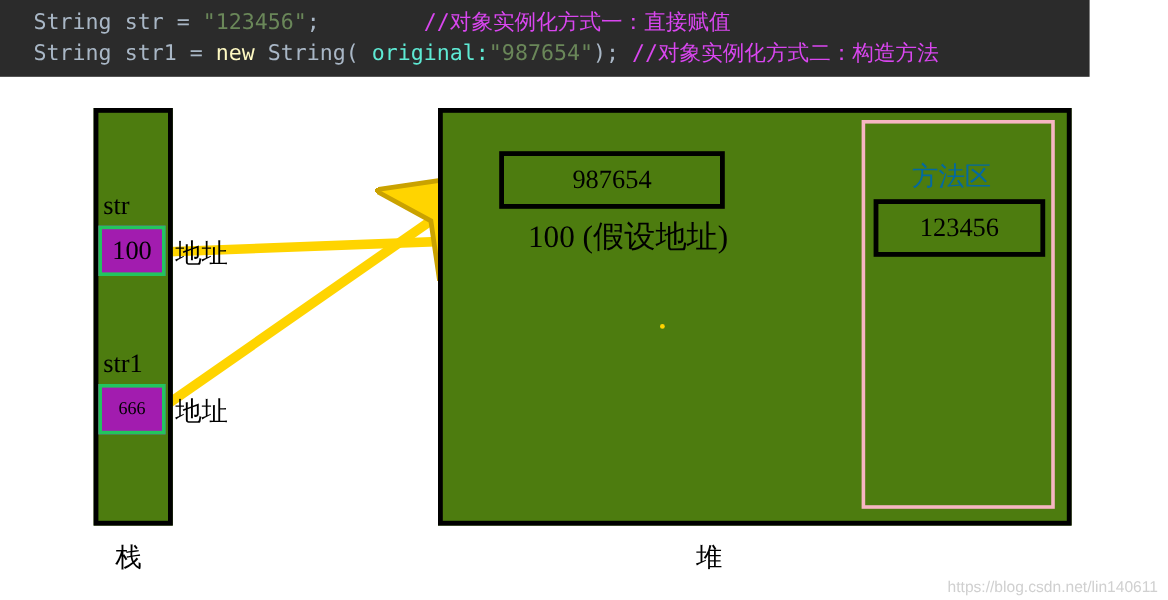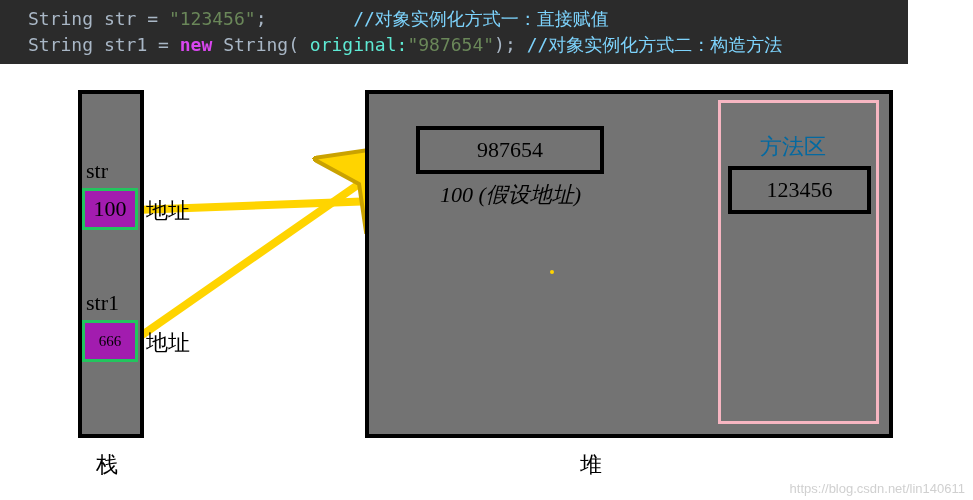--- a/index.html
+++ b/index.html
@@ -22,33 +22,33 @@
     padding: 6px 10px 6px 28px;
     font-family: "Consolas", "Menlo", monospace;
     font-size: 18px;
     line-height: 26px;
     white-space: pre;
     color: #a9b7c6;
   }
   .c-type { color: #a9b7c6; }
   .c-var  { color: #a9b7c6; }
   .c-str  { color: #6a8759; }
-  .c-kw   { color: #d946ef; font-weight: bold; }
+  .c-kw   { color: #fef9c3; }
   .c-hint { color: #5eead4; }
-  .c-cmt  { color: #7dd3fc; }
+  .c-cmt  { color: #d946ef; }
 
   
   .diagram {
     position: absolute;
     left: 0;
     top: 80px;
     width: 973px;
     height: 420px;
   }
-  .box-black { border: 4px solid #000; position: absolute; background: #737373; }
+  .box-black { border: 4px solid #000; position: absolute; background: #4d7c0f; }
   .box-pink  { border: 3px solid #f7b6c2; position: absolute; }
   .box-green { border: 3px solid #22c55e; position: absolute; background: #a21caf; color: #000; }
   .label { position: absolute; font-size: 22px; color: #000; }
   .red   { color: #0369a1; }
   .title-bottom { font-size: 22px; }
   .watermark { position: absolute; right: 8px; bottom: 4px; font-size: 13px; color: #d0d0d0; font-family: Arial, sans-serif; }
 
   svg.arrows { position: absolute; left: 0; top: 0; width: 973px; height: 420px; pointer-events: none; }
 </style>
 </head>
@@ -89,21 +89,21 @@
   <div class="label title-bottom" style="left:96px; top:370px;">栈</div>
 
   <div class="box-black" style="left:365px; top:10px; width:520px; height:340px;"></div>
 
   <div class="box-pink" style="left:718px; top:20px; width:155px; height:318px;"></div>
   <div class="label red" style="left:760px; top:52px;">方法区</div>
 
   <div class="box-black" style="left:416px; top:46px; width:180px; height:40px; text-align:center; font-size:22px; line-height:40px;">
     <span>987654</span>
   </div>
-  <div class="label" style="left:440px; top:100px; font-size:22px;font-style:italic;">100 (假设地址)</div>
+  <div class="label" style="left:440px; top:100px; font-size:26px;">100 (假设地址)</div>
 
   <div class="box-black" style="left:728px; top:86px; width:135px; height:40px; text-align:center; font-size:22px; line-height:40px;">
     <span>123456</span>
   </div>
 
   <div style="position:absolute; left:550px; top:190px; width:4px; height:4px; background:#ffd400; border-radius:50%;"></div>
 
   <div class="label title-bottom" style="left:580px; top:370px;">堆</div>
 
   <div class="watermark">https://blog.csdn.net/lin140611</div>

